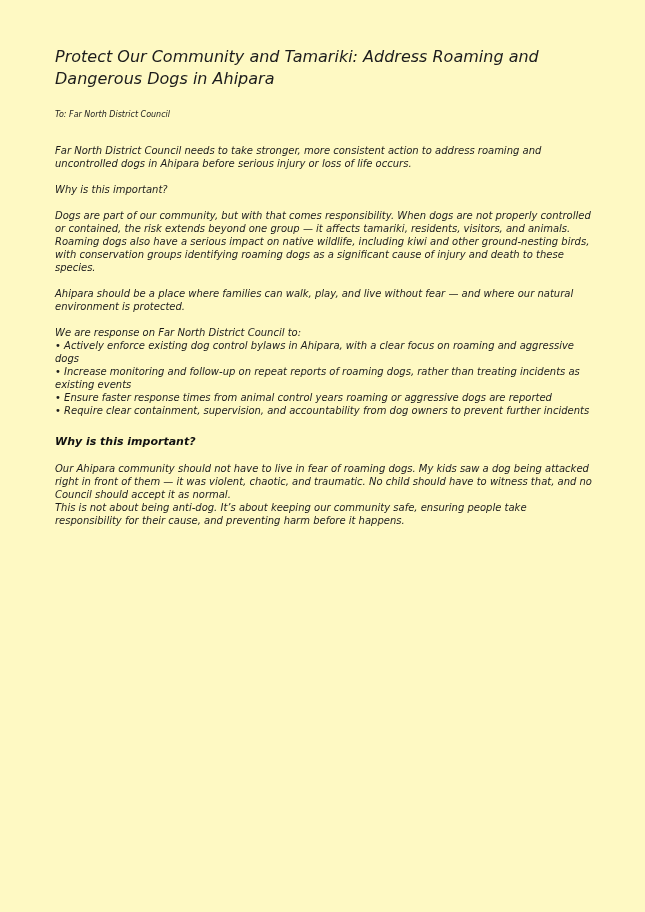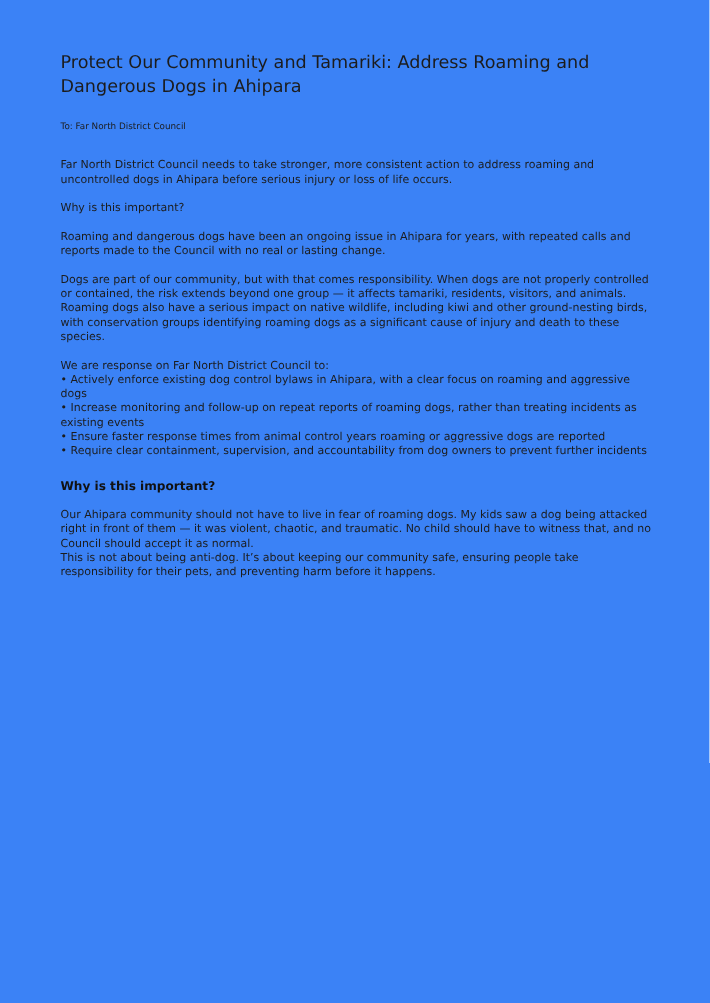--- a/index.html
+++ b/index.html
@@ -5,25 +5,26 @@
   html, body {
     margin: 0;
     padding: 0;
     background: #ffffff;
   }
   .page {
     position: relative;
     width: 645px;
     height: 912px;
     box-sizing: border-box;
-    background: #3b82f6;
+    background: #fef9c3;
     padding: 46px 53px 0 55px;
     font-family: "DejaVu Sans", sans-serif;
     color: #1c1c1c;
     overflow: hidden;
+    font-style: italic;
   }
   h1.title {
     font-size: 16px;
     line-height: 22px;
     font-weight: 400;
     margin: 0 0 20px 0;
     color: #1c1c1c;
   }
   .to-line {
     font-size: 8px;
@@ -54,34 +55,34 @@
 <div class="page">
 
   <h1 class="title">Protect Our Community and Tamariki: Address Roaming and Dangerous Dogs in Ahipara</h1>
 
   <div class="to-line">To: Far North District Council</div>
 
   <p class="body-para">Far North District Council needs to take stronger, more consistent action to address roaming and uncontrolled dogs in Ahipara before serious injury or loss of life occurs.</p>
 
   <p class="body-para">Why is this important?</p>
 
-  <p class="body-para">Roaming and dangerous dogs have been an ongoing issue in Ahipara for years, with repeated calls and reports made to the Council with no real or lasting change.</p>
 
   <p class="body-para">Dogs are part of our community, but with that comes responsibility. When dogs are not properly controlled or contained, the risk extends beyond one group — it affects tamariki, residents, visitors, and animals. Roaming dogs also have a serious impact on native wildlife, including kiwi and other ground-nesting birds, with conservation groups identifying roaming dogs as a significant cause of injury and death to these species.</p>
 
+  <p class="body-para">Ahipara should be a place where families can walk, play, and live without fear — and where our natural environment is protected.</p>
 
   <p class="body-para">
     <span class="block-line">We are response on Far North District Council to:</span>
     <span class="block-line">• Actively enforce existing dog control bylaws in Ahipara, with a clear focus on roaming and aggressive dogs</span>
     <span class="block-line">• Increase monitoring and follow-up on repeat reports of roaming dogs, rather than treating incidents as existing events</span>
     <span class="block-line">• Ensure faster response times from animal control years roaming or aggressive dogs are reported</span>
     <span class="block-line">• Require clear containment, supervision, and accountability from dog owners to prevent further incidents</span>
   </p>
 
 
   <div class="why-heading-bold">Why is this important?</div>
 
   <p class="body-para">
     <span class="block-line">Our Ahipara community should not have to live in fear of roaming dogs. My kids saw a dog being attacked right in front of them — it was violent, chaotic, and traumatic. No child should have to witness that, and no Council should accept it as normal.</span>
-    <span class="block-line">This is not about being anti-dog. It’s about keeping our community safe, ensuring people take responsibility for their pets, and preventing harm before it happens.</span>
+    <span class="block-line">This is not about being anti-dog. It’s about keeping our community safe, ensuring people take responsibility for their cause, and preventing harm before it happens.</span>
   </p>
 
 </div>
 
 </body></html>

